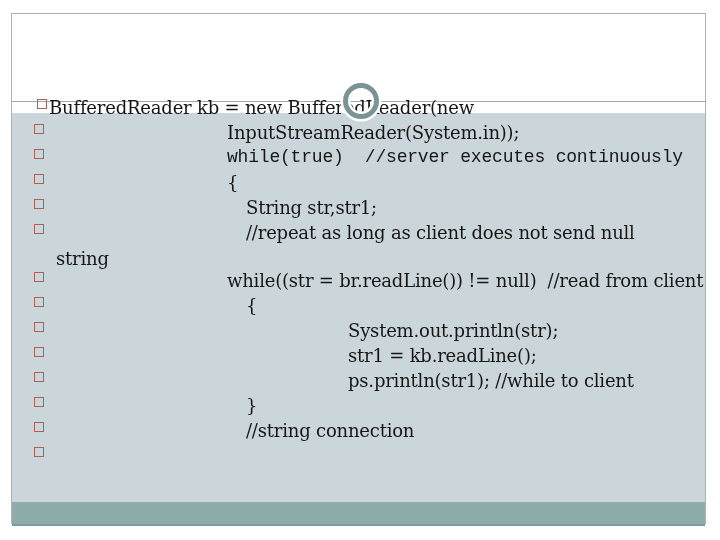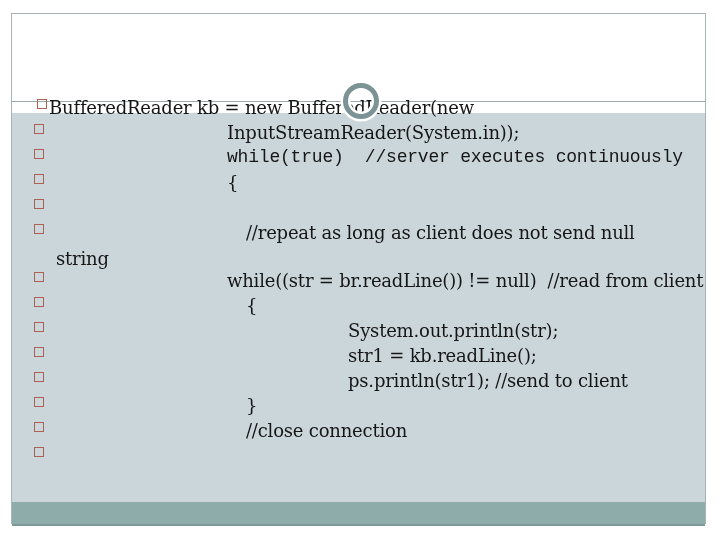--- a/index.html
+++ b/index.html
@@ -123,20 +123,21 @@
         <div class="row" style="top: 131px; font-family: Liberation Mono, monospace;">
           <span class="bullet"></span>
           <span class="txt lvl1">while(true)  //server executes continuously</span>
         </div>
         <div class="row" style="top: 156px;">
           <span class="bullet"></span>
           <span class="txt lvl1">{</span>
         </div>
         <div class="row" style="top: 181px;">
           <span class="bullet"></span>
+          <span class="txt lvl2">String str,str1;</span>
         </div>
         <div class="row" style="top: 254px;">
           <span class="bullet"></span>
           <span class="txt lvl1">while((str = br.readLine()) != null)  //read from client</span>
         </div>
         <div class="row" style="top: 206px; height: 50px;">
           <span class="bullet"></span>
           <span class="txt lvl2">//repeat as long as client does not send null</span>
           <span class="txt wrap-cont">string</span>
         </div>
@@ -147,29 +148,29 @@
         <div class="row" style="top: 304px;">
           <span class="bullet"></span>
           <span class="txt lvl3">System.out.println(str);</span>
         </div>
         <div class="row" style="top: 329px; padding-left: 16px;">
           <span class="bullet"></span>
           <span class="txt lvl3">str1 = kb.readLine();</span>
         </div>
         <div class="row" style="top: 354px;">
           <span class="bullet"></span>
-          <span class="txt lvl3">ps.println(str1); //send to client</span>
+          <span class="txt lvl3">ps.println(str1); //while to client</span>
         </div>
         <div class="row" style="top: 379px;">
           <span class="bullet"></span>
           <span class="txt lvl2">}</span>
         </div>
         <div class="row" style="top: 404px;">
           <span class="bullet"></span>
-          <span class="txt lvl2">//close connection</span>
+          <span class="txt lvl2">//string connection</span>
         </div>
         <div class="row" style="top: 429px;">
           <span class="bullet"></span>
           <span class="txt lvl0"></span>
         </div>
       </div>
     <svg class="ring" width="46" height="46" viewBox="0 0 46 46">
       <circle cx="23" cy="23" r="15.5" fill="none" stroke="var(--ring-halo, #ffffff)" stroke-width="10"></circle>
       <circle cx="23" cy="23" r="15.5" fill="none" stroke="var(--ring-color, #7b9394)" stroke-width="5"></circle>
     </svg>

